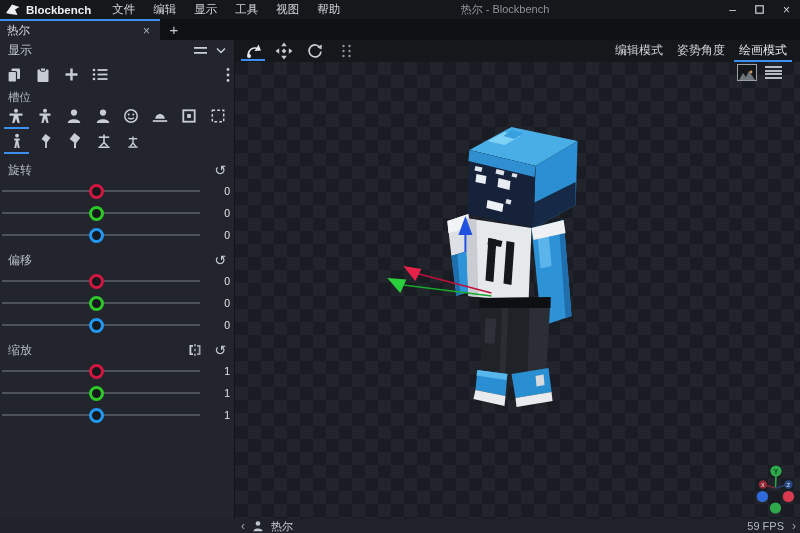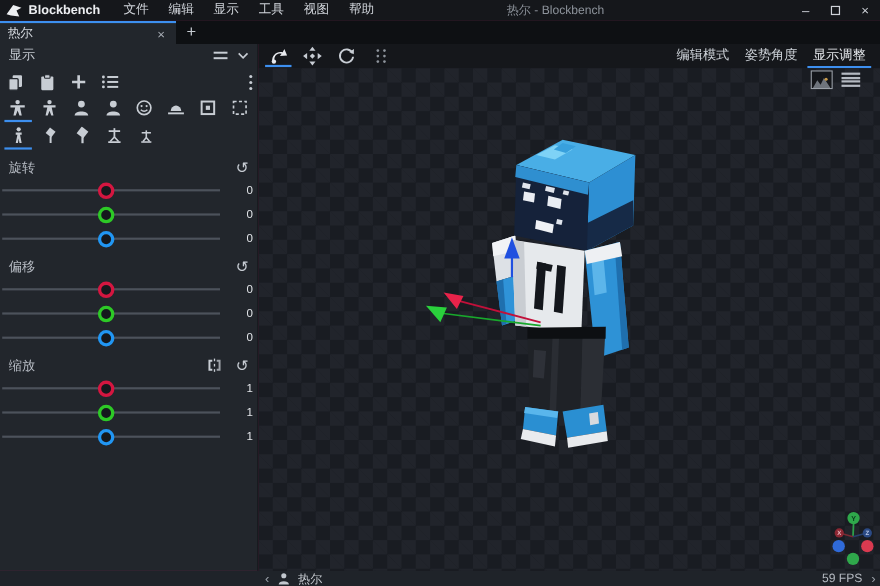--- a/index.html
+++ b/index.html
@@ -146,20 +146,21 @@
           <circle class="ic" cx="2" cy="12" r="1.3"></circle>
             <rect class="ic" x="5.5" y="11.1" width="10" height="1.8"></rect>
         </svg>
         <svg class="vdots" width="4" height="16" viewBox="0 0 4 16">
           <circle class="ic" cx="2" cy="2.5" r="1.4"></circle>
             <circle class="ic" cx="2" cy="8" r="1.4"></circle>
             <circle class="ic" cx="2" cy="13.5" r="1.4"></circle>
         </svg>
       </div>
 
+      <div class="sb-label">槽位</div>
 
       <div class="icon-row">
         <div class="icon-cell sel">
           <svg width="16" height="16" viewBox="0 0 16 16">
             <circle class="ic" cx="8" cy="2.8" r="2"></circle>
             <path class="ic" d="M1.5,5.6 L14.5,5.6 L14.5,7.7 L10.2,7.7 L11.8,15 L9.7,15 L8,10.4 L6.3,15 L4.2,15 L5.8,7.7 L1.5,7.7 Z"></path>
           </svg>
             <span class="ul"></span>
         </div>
         <div class="icon-cell">
@@ -373,21 +374,21 @@
                 <circle cx="2.5" cy="12" r="1.2"></circle>
               <circle cx="8.5" cy="2" r="1.2"></circle>
                 <circle cx="8.5" cy="7" r="1.2"></circle>
                 <circle cx="8.5" cy="12" r="1.2"></circle>
             </g>
           </svg>
         </div>
         <div class="mode-tabs">
           <span class="mode-tab">编辑模式</span>
           <span class="mode-tab">姿势角度</span>
-          <span class="mode-tab active">显示调整</span>
+          <span class="mode-tab active">绘画模式</span>
         </div>
       </div>
 
       <div class="canvas">
 
         <div class="bgimg-btn">
           <svg width="16" height="11" viewBox="0 0 16 11">
             <path d="M0,11 L4,4 L7,8 L10,2 L16,11 Z" fill="#6e747c"></path>
             <circle cx="12" cy="3" r="1.4" fill="#c99b4a"></circle>
           </svg>

